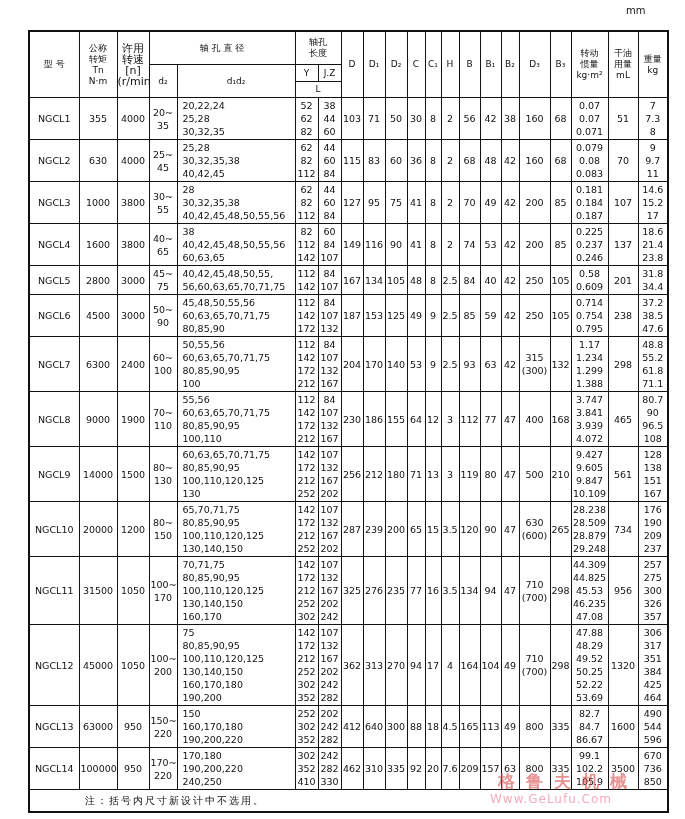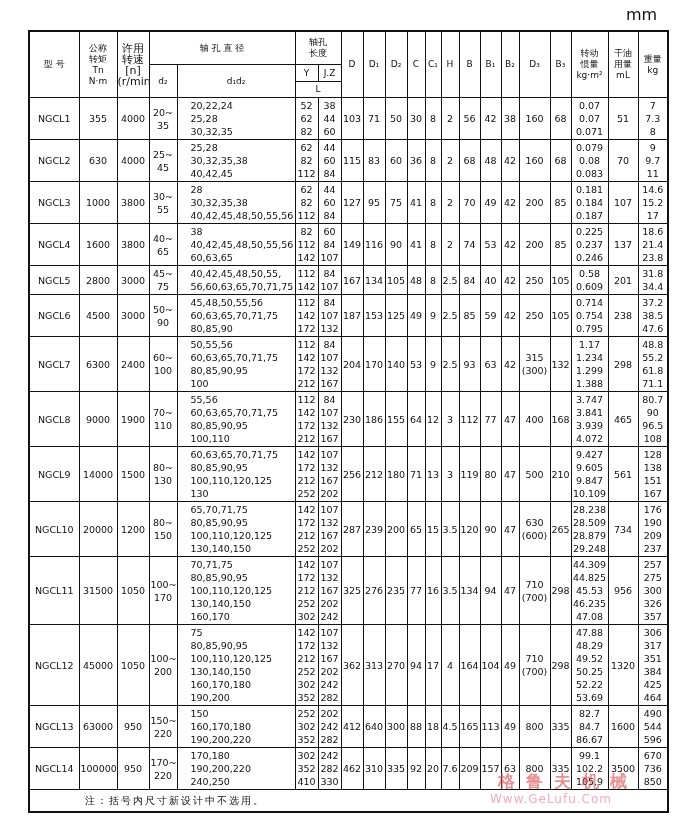--- a/index.html
+++ b/index.html
@@ -1,26 +1,26 @@
 <!DOCTYPE html>
 <html><head>
 <meta charset="utf-8">
 <style>
   html,body{margin:0;padding:0;background:#fff;}
   .page{position:relative;width:685px;height:819px;background:#fff;overflow:hidden;
         font-family:"DejaVu Sans","Liberation Sans",sans-serif;color:#111;}
-  .mm{position:absolute;left:626px;top:5px;font-size:16px;}
+  .mm{position:absolute;left:626px;top:5px;font-size:10px;}
   table.spec{position:absolute;left:28px;top:30px;width:632px;border-collapse:collapse;
              table-layout:fixed;font-size:9.5px;border:2px solid #111;}
   .spec th,.spec td{border:1px solid #111;padding:1px 1px;text-align:center;
                     vertical-align:middle;white-space:pre-line;line-height:13px;
                     font-weight:normal;overflow:hidden;}
   .spec th{font-size:9px;line-height:11px;padding:1px 0;}
   .spec th.small{font-size:11px;}
-  .spec td.left{text-align:left;padding-left:13px;}
+  .spec td.left{text-align:left;padding-left:5px;}
   .spec thead tr:nth-child(1) th{height:30px;}
   .spec thead tr:nth-child(2) th{height:14px;}
   .spec thead tr:nth-child(3) th{height:13px;}
   .spec tfoot td.note{text-align:left;padding:4px 6px 4px 55px;font-size:10px;
                       letter-spacing:2px;border:1px solid #111;}
   .wm-name{position:absolute;left:498px;top:770px;font-size:17px;font-weight:bold;
            color:#d84a4a;opacity:.6;letter-spacing:11px;white-space:nowrap;}
   .wm-url{position:absolute;left:490px;top:792px;font-size:12px;color:#f295aa;
           opacity:.8;white-space:nowrap;letter-spacing:1px;}
 </style>

